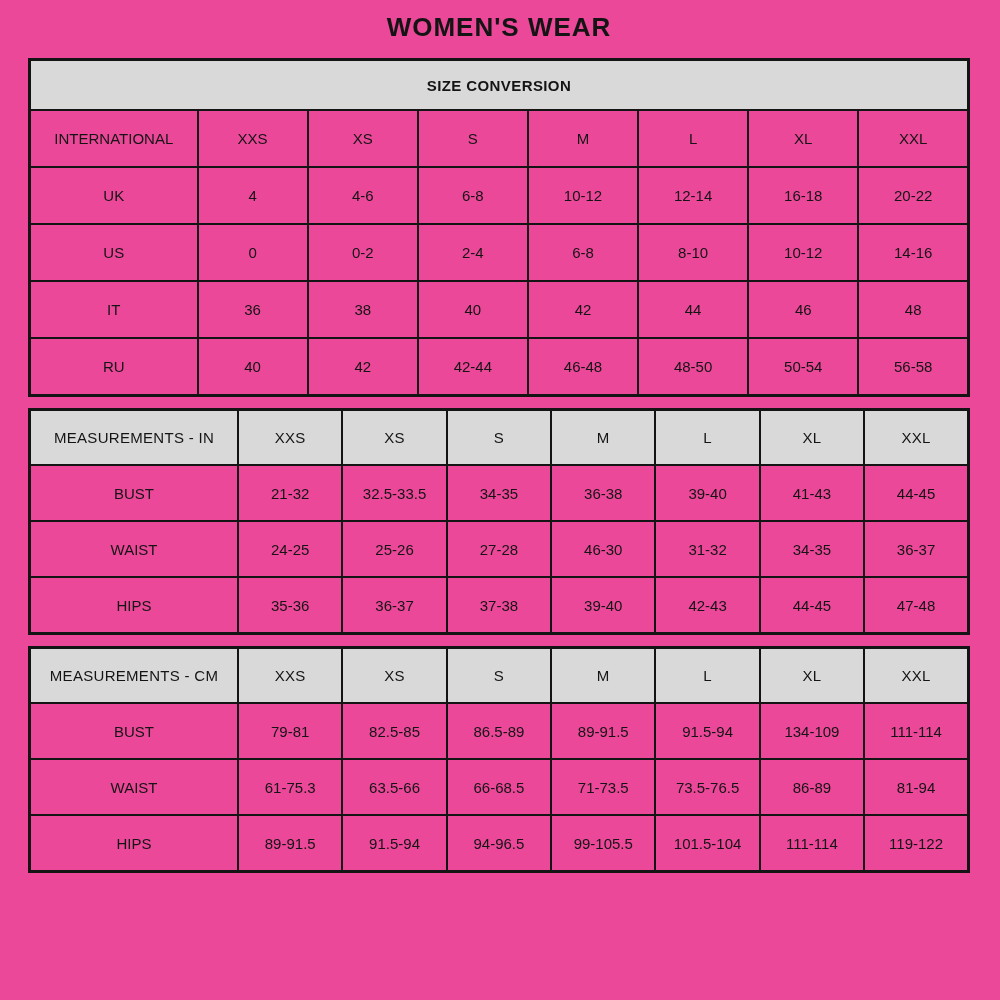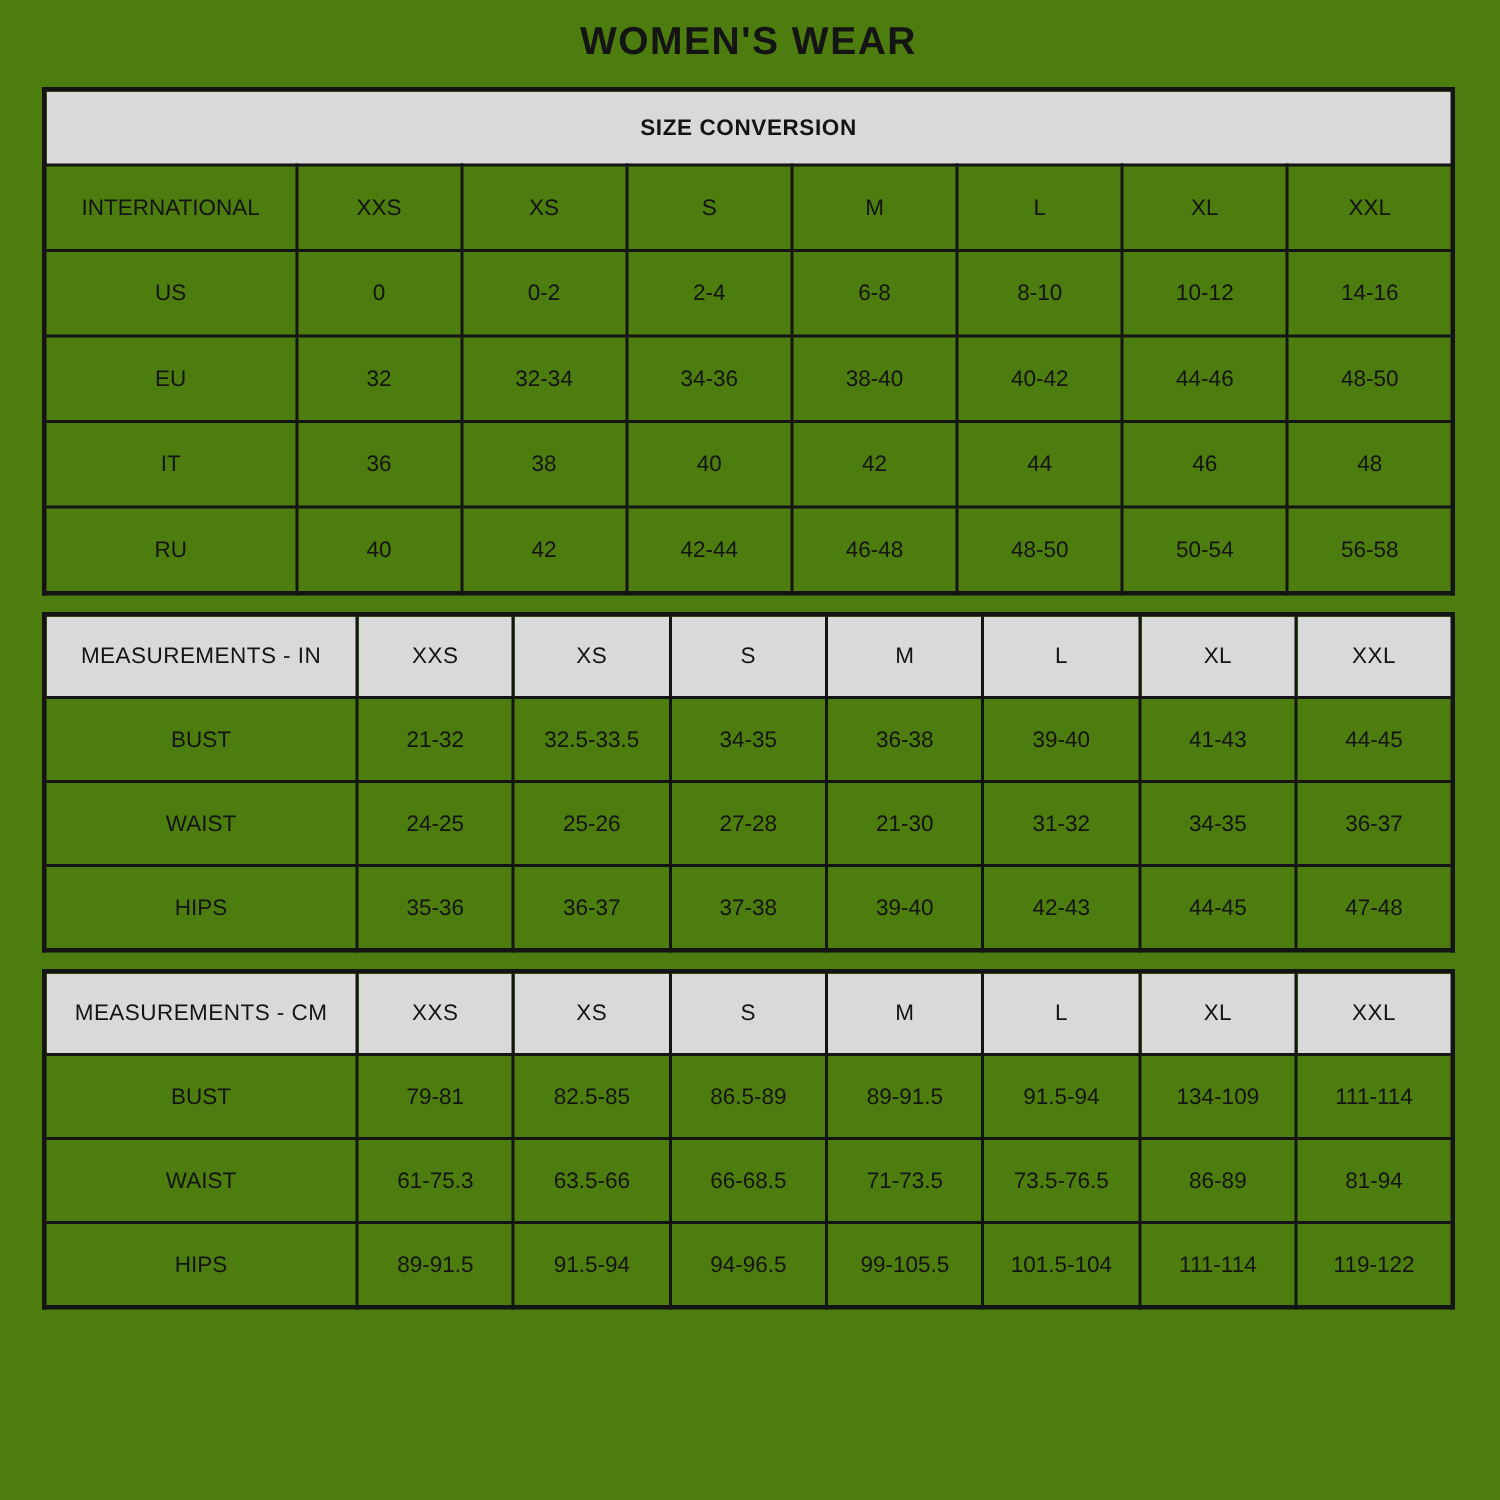--- a/index.html
+++ b/index.html
@@ -7,21 +7,21 @@
     padding: 0;
     background: #ffffff;
     font-family: "Liberation Sans", sans-serif;
     color: #141414;
   }
   .page {
     width: 1000px;
     height: 1000px;
     box-sizing: border-box;
     padding: 10px 30px 18px 28px;
-    background: #4d7c0f;
+    background: #ec4899;
   }
   .page-title {
     text-align: center;
     font-size: 26px;
     font-weight: bold;
     letter-spacing: 1px;
     margin: 2px 0 15px 0;
   }
   table.tbl {
     width: 100%;
@@ -85,40 +85,40 @@
           <td class="conv-cell">INTERNATIONAL</td>
           <td class="conv-cell">XXS</td>
           <td class="conv-cell">XS</td>
           <td class="conv-cell">S</td>
           <td class="conv-cell">M</td>
           <td class="conv-cell">L</td>
           <td class="conv-cell">XL</td>
           <td class="conv-cell">XXL</td>
         </tr>
         <tr>
+          <td class="conv-cell">UK</td>
+          <td class="conv-cell">4</td>
+          <td class="conv-cell">4-6</td>
+          <td class="conv-cell">6-8</td>
+          <td class="conv-cell">10-12</td>
+          <td class="conv-cell">12-14</td>
+          <td class="conv-cell">16-18</td>
+          <td class="conv-cell">20-22</td>
+        </tr>
+        <tr>
           <td class="conv-cell">US</td>
           <td class="conv-cell">0</td>
           <td class="conv-cell">0-2</td>
           <td class="conv-cell">2-4</td>
           <td class="conv-cell">6-8</td>
           <td class="conv-cell">8-10</td>
           <td class="conv-cell">10-12</td>
           <td class="conv-cell">14-16</td>
         </tr>
         <tr>
-          <td class="conv-cell">EU</td>
-          <td class="conv-cell">32</td>
-          <td class="conv-cell">32-34</td>
-          <td class="conv-cell">34-36</td>
-          <td class="conv-cell">38-40</td>
-          <td class="conv-cell">40-42</td>
-          <td class="conv-cell">44-46</td>
-          <td class="conv-cell">48-50</td>
-        </tr>
-        <tr>
           <td class="conv-cell">IT</td>
           <td class="conv-cell">36</td>
           <td class="conv-cell">38</td>
           <td class="conv-cell">40</td>
           <td class="conv-cell">42</td>
           <td class="conv-cell">44</td>
           <td class="conv-cell">46</td>
           <td class="conv-cell">48</td>
         </tr>
         <tr>
@@ -164,21 +164,21 @@
           <td class="m-val">36-38</td>
           <td class="m-val">39-40</td>
           <td class="m-val">41-43</td>
           <td class="m-val">44-45</td>
         </tr>
         <tr>
           <td class="m-label">WAIST</td>
           <td class="m-val">24-25</td>
           <td class="m-val">25-26</td>
           <td class="m-val">27-28</td>
-          <td class="m-val">21-30</td>
+          <td class="m-val">46-30</td>
           <td class="m-val">31-32</td>
           <td class="m-val">34-35</td>
           <td class="m-val">36-37</td>
         </tr>
         <tr>
           <td class="m-label">HIPS</td>
           <td class="m-val">35-36</td>
           <td class="m-val">36-37</td>
           <td class="m-val">37-38</td>
           <td class="m-val">39-40</td>

